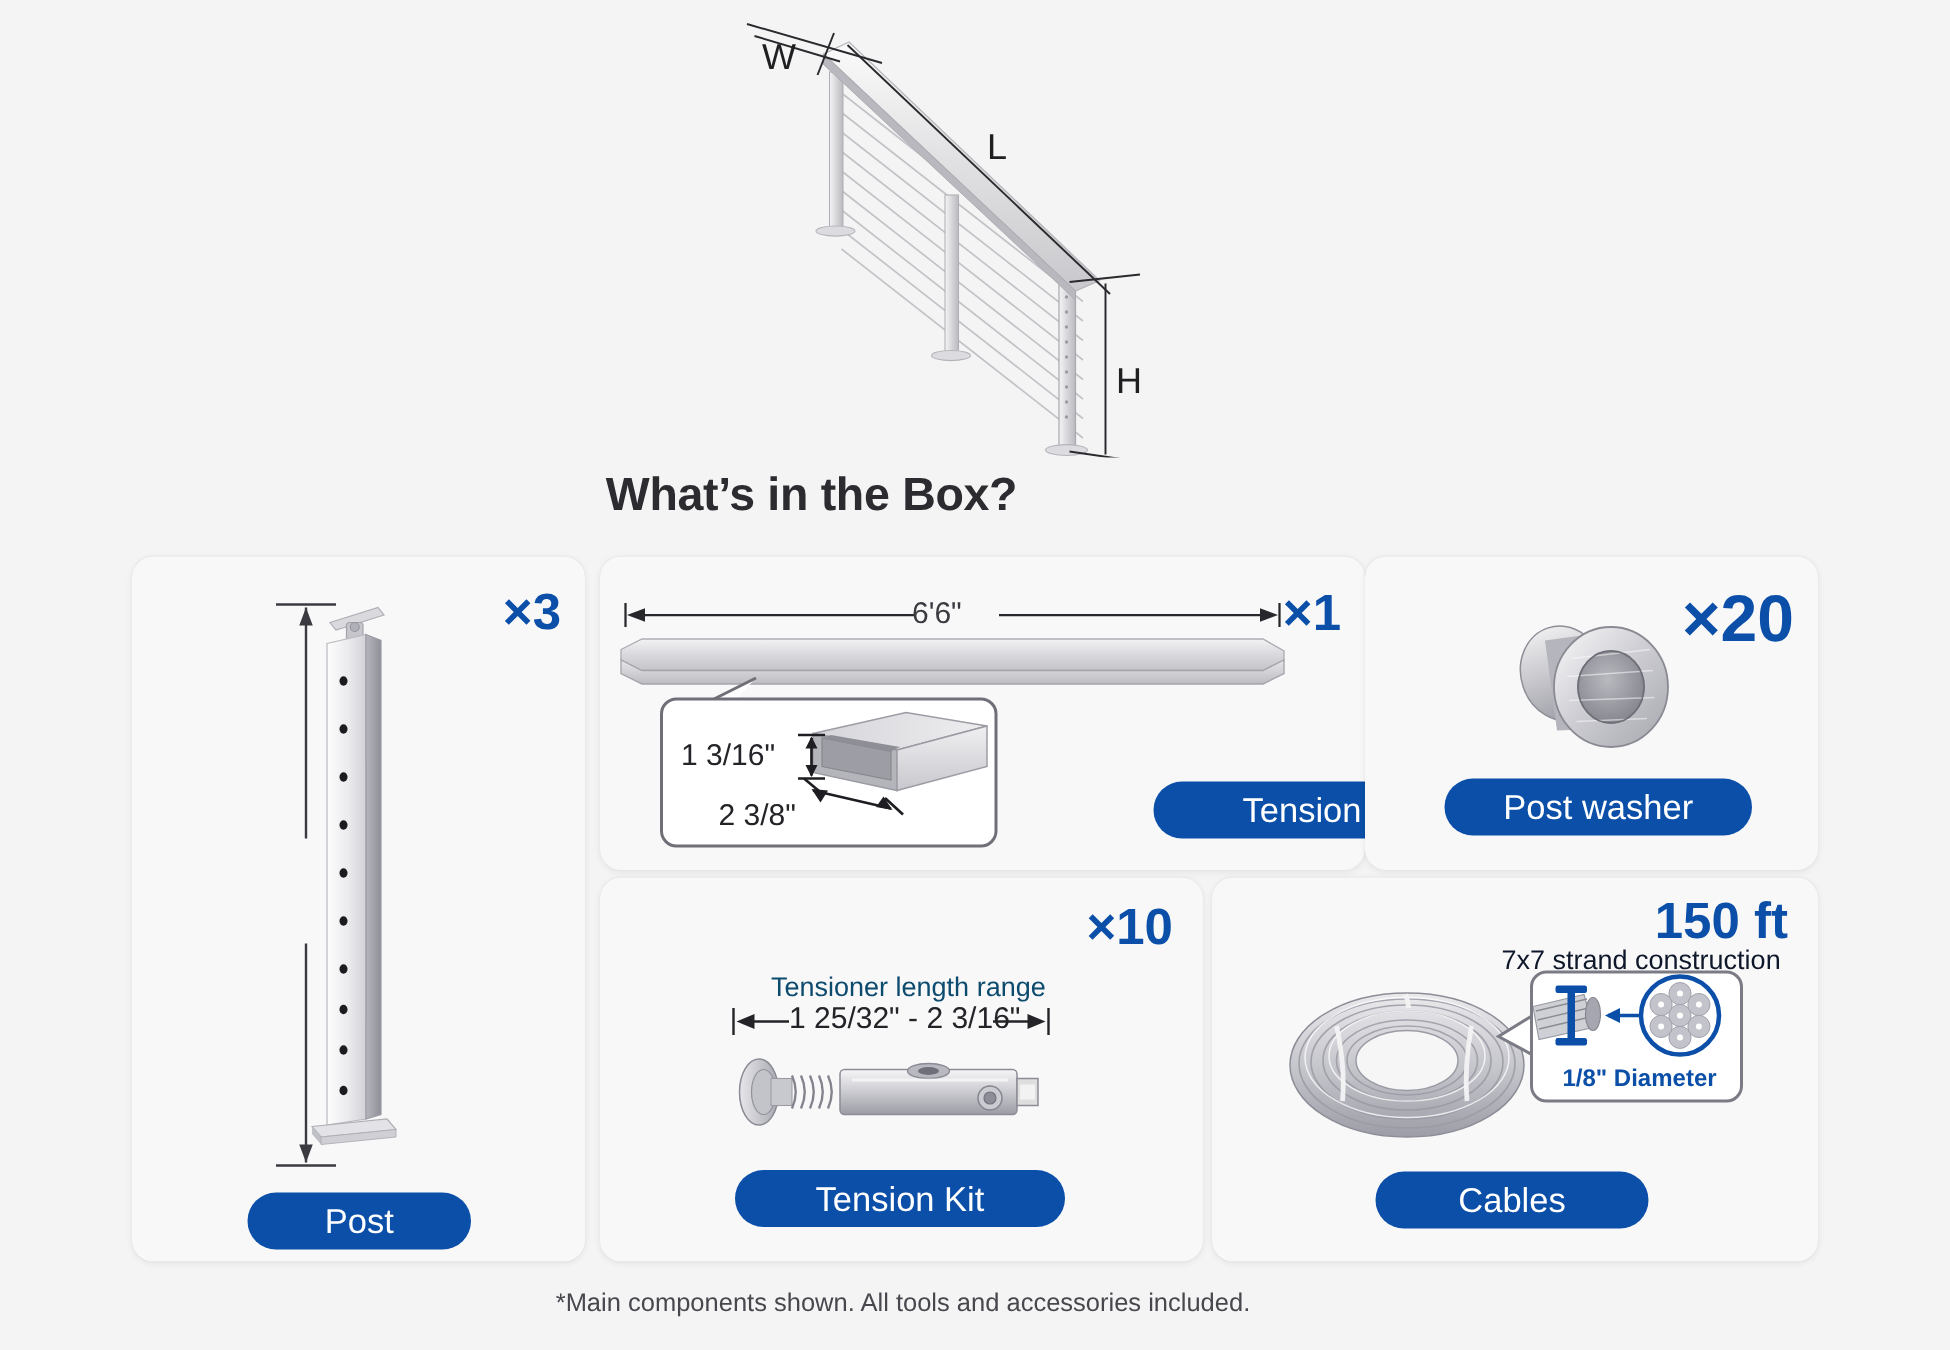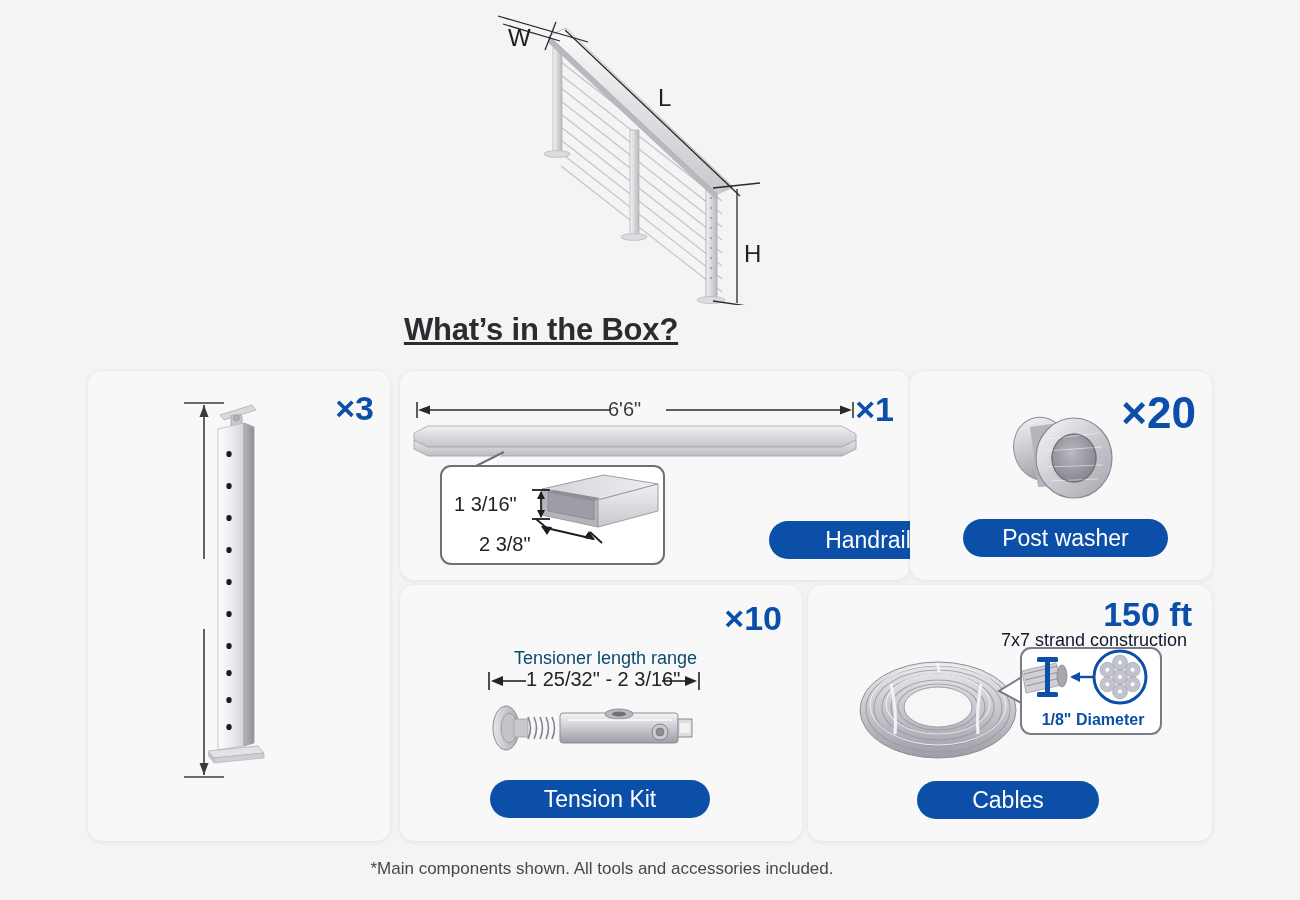--- a/index.html
+++ b/index.html
@@ -32,21 +32,20 @@
   #box-heading {
     position: absolute;
     top: 312px;
     left: 0;
     width: 1082px;
     text-align: center;
     font-size: 31px;
     font-weight: bold;
     color: #2b2b30;
     letter-spacing: -0.2px;
-    text-decoration: underline;
   }
 
   
   #grid {
     position: absolute;
     left: 88px;
     top: 371px;
     width: 1124px;
     height: 470px;
   }
@@ -285,20 +284,21 @@
       <g stroke="#3a3a40" stroke-width="1.6" fill="none">
         <line x1="6" y1="4" x2="46" y2="4"></line>
         <line x1="6" y1="378" x2="46" y2="378"></line>
         <line x1="26" y1="6" x2="26" y2="160"></line>
         <line x1="26" y1="230" x2="26" y2="376"></line>
       </g>
       <polygon points="26,6 21.5,18 30.5,18" fill="#3a3a40"></polygon>
       <polygon points="26,376 21.5,364 30.5,364" fill="#3a3a40"></polygon>
     </svg>
 
+    <div class="pill" id="pill-post">Post</div>
   </div>
 
   <div class="card" id="card-handrail">
     <div class="qty" id="qty-handrail">×1</div>
 
     <svg class="art" style="left:14px; top:28px;" width="442" height="22" viewBox="0 0 442 22">
       <g stroke="#28282c" stroke-width="1.5" fill="none">
         <line x1="3" y1="3" x2="3" y2="19"></line>
         <line x1="439" y1="3" x2="439" y2="19"></line>
         <line x1="12" y1="11" x2="196" y2="11"></line>
@@ -362,21 +362,21 @@
           <line x1="148" y1="65" x2="160" y2="76"></line>
           <line x1="100" y1="60" x2="152" y2="72"></line>
         </g>
         <polygon points="99,59 110,60 105,68" fill="#1e1e22"></polygon>
         <polygon points="153,73 142,71 147,64" fill="#1e1e22"></polygon>
       </svg>
       <div class="caption" style="left:12px; top:26px; font-size:20px; color:#232328;">1 3/16"</div>
       <div class="caption" style="left:37px; top:66px; font-size:20px; color:#232328;">2 3/8"</div>
     </div>
 
-    <div class="pill" id="pill-handrail">Handrail</div>
+    <div class="pill" id="pill-handrail">Tension</div>
   </div>
 
   <div class="card" id="card-washer">
     <div class="qty" id="qty-washer">×20</div>
 
     <svg class="art" style="left:78px; top:32px;" width="150" height="112" viewBox="0 0 150 112">
       <defs>
         <linearGradient id="wsBody" x1="0" y1="0" x2="1" y2="1">
           <stop offset="0%" stop-color="#fafafb"></stop>
           <stop offset="45%" stop-color="#cfcfd5"></stop>

